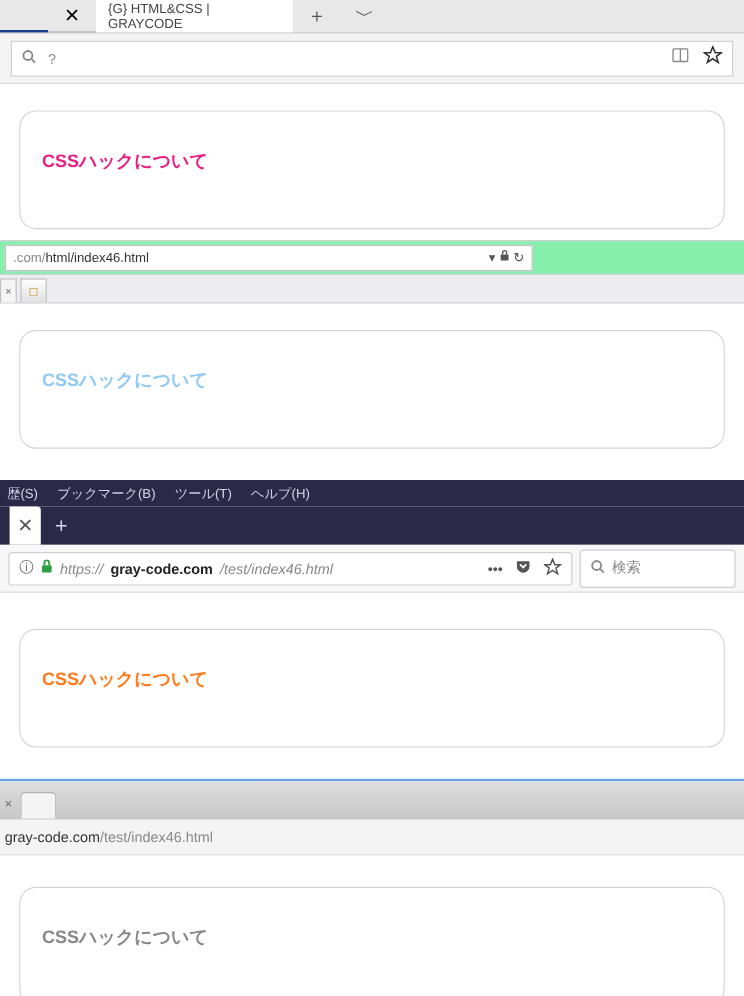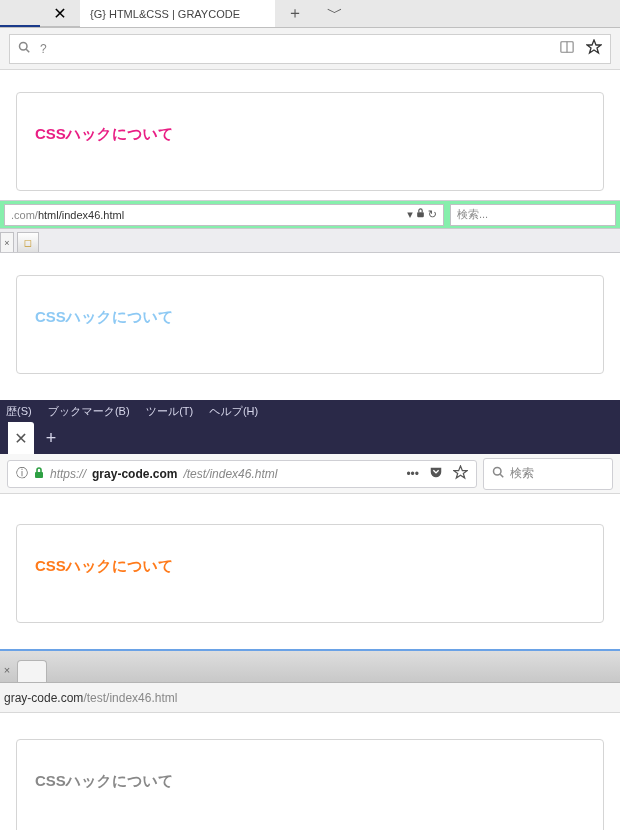--- a/index.html
+++ b/index.html
@@ -24,21 +24,21 @@
     border-bottom: 2px solid #1a3a8a;
   }
   .b1-tab-close {
     width: 40px;
     display: flex;
     align-items: center;
     justify-content: center;
     border-bottom: 1px solid #bfbfbf;
   }
   .b1-tab {
-    width: 195px;
+    width: 164px;
     background: #fff;
     font-size: 11px;
     color: #444;
     padding: 0 10px;
     display: flex;
     align-items: center;
   }
   .b1-newtab {
     width: 40px;
     display: flex;
@@ -70,21 +70,21 @@
     align-items: center;
     padding: 0 8px;
     gap: 10px;
   }
   .b1-search-icon { color: #888; font-size: 12px; }
   .b1-url-text { flex: 1; font-size: 12px; color: #888; }
   .b1-url-right { display: flex; gap: 12px; align-items: center; color: #555; }
   .b1-content { padding: 22px 16px 0 16px; background: #fff; }
   .demo-box {
     border: 1px solid #d5d5d5;
-    border-radius: 4px;
+    border-radius: 14px;
     padding: 32px 18px 46px 18px;
   }
   .demo-title-1 { color: #e91e84; font-size: 15px; font-weight: bold; }
 
   
   .browser-2 {
     border-top: 1px solid #cfcfd4;
     background: #f5f5f5;
   }
   .b2-toolbar {
@@ -323,23 +323,20 @@
       <span class="b2-right-ic">
         <span>▾</span>
         <span>
           <svg width="9" height="10" viewBox="0 0 10 12" fill="#555">
               <rect x="1" y="5" width="8" height="6" rx="1"></rect>
               <path d="M3 5 V3 a2 2 0 0 1 4 0 V5" fill="none" stroke="#555" stroke-width="1.4"></path>
             </svg>
         </span>
         <span>↻</span>
       </span>
-    </div>
-    <div class="b2-search">
-      <span>検索...</span>
     </div>
   </div>
   <div class="b2-tabsrow">
     <div class="b2-tab">
         <span style="font-size:9px;color:#666;">×</span>
       </div>
     <div class="b2-newtab">
         <span>◻</span>
       </div>
   </div>

